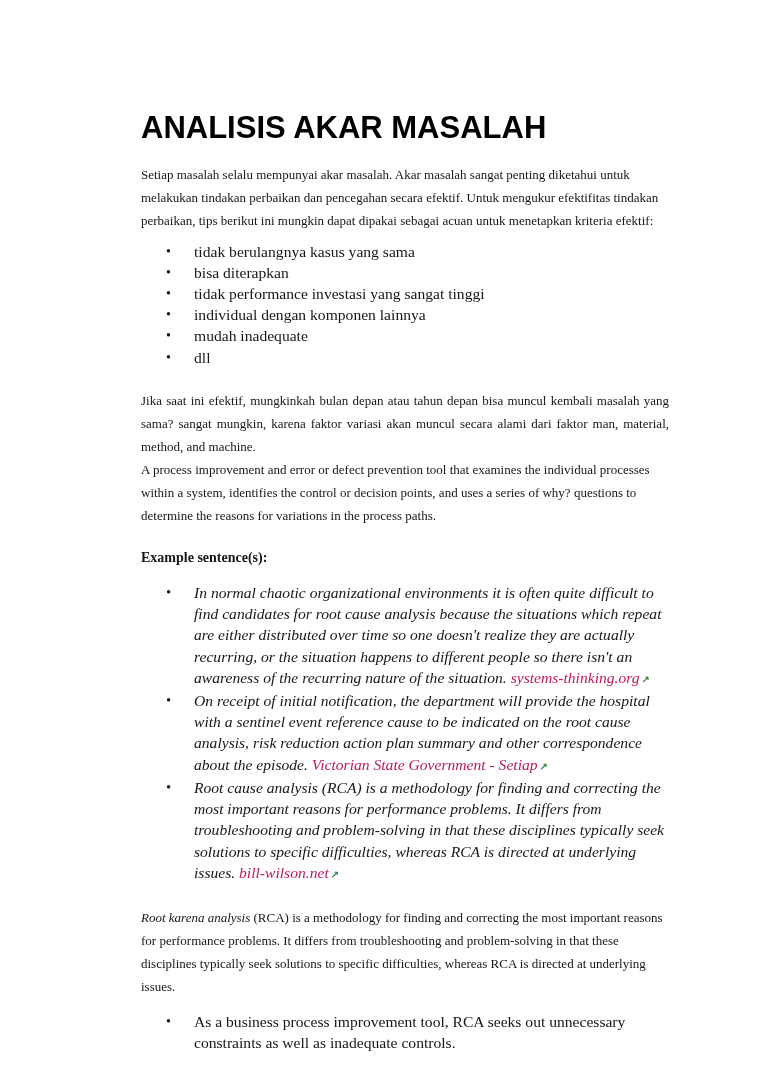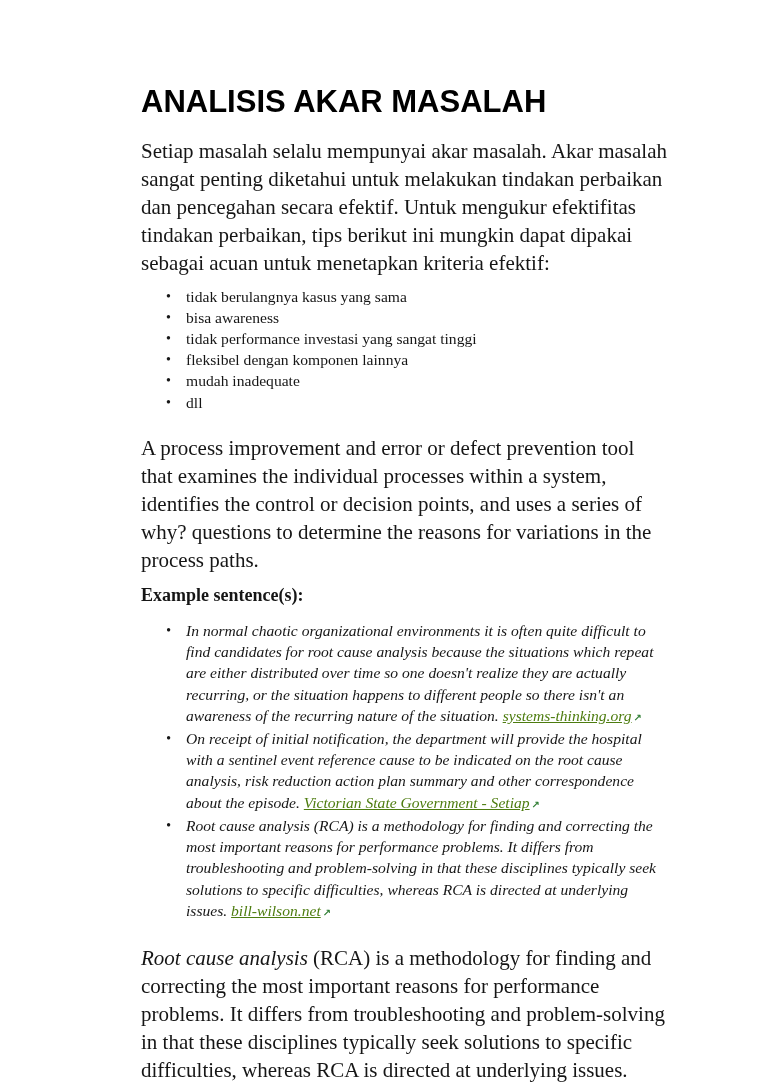--- a/index.html
+++ b/index.html
@@ -8,64 +8,63 @@
     width: 768px;
     height: 1086px;
     overflow: hidden;
     font-family: "Liberation Serif", serif;
     color: #161616;
   }
   .page {
     width: 768px;
     height: 1086px;
     background: #ffffff;
-    padding: 84px 99px 0 141px;
+    padding: 110px 99px 0 141px;
   }
   h1.doc-title {
     font-family: "Liberation Sans", sans-serif;
     font-weight: 700;
     font-size: 31px;
     line-height: 1.15;
     color: #000000;
     letter-spacing: 0px;
     margin-bottom: 17px;
   }
   .body-text {
-    font-size: 21px;
-    line-height: 28px;
+    font-size: 13px;
+    line-height: 23px;
   }
   .intro { margin-bottom: 9px; }
   ul.bullets {
     list-style: none;
     margin-bottom: 21px;
   }
   ul.bullets li {
     display: flex;
     font-size: 15.6px;
     line-height: 21.2px;
   }
   ul.bullets .dot {
     flex: none;
     width: 20px;
     margin-left: 25px;
     font-size: 14px;
   }
-  ul.bullets .li-text { flex: 1; }
+  ul.bullets .li-text { flex: 1; margin-left: 8px; }
   .justify { text-align: justify; }
   .bold-heading {
     font-weight: 700;
-    font-size: 18px;
+    font-size: 14px;
     line-height: 21.2px;
-    margin: 11px 0 14px 0;
+    margin: 20px 0 14px 0;
   }
   .jika-block { margin-bottom: 0; }
   ul.example-list { font-style: italic; margin-bottom: 21px; }
   a.doc-link {
-    color: #4d7c0f;
-    text-decoration: underline;
+    color: #be185d;
     cursor: pointer;
   }
   .ext-icon {
     color: #2e7d32;
     font-family: "DejaVu Sans", sans-serif;
     font-style: normal;
     font-weight: 700;
     font-size: 10px;
     margin-left: 2px;
     vertical-align: baseline;
@@ -82,40 +81,41 @@
 
   <p class="body-text intro">Setiap masalah selalu mempunyai akar masalah. Akar masalah sangat penting diketahui untuk melakukan tindakan perbaikan dan pencegahan secara efektif. Untuk mengukur efektifitas tindakan perbaikan, tips berikut ini mungkin dapat dipakai sebagai acuan untuk menetapkan kriteria efektif:</p>
 
   <ul class="bullets">
     <li>
         <span class="dot">•</span>
         <span class="li-text">tidak berulangnya kasus yang sama</span>
       </li>
     <li>
         <span class="dot">•</span>
-        <span class="li-text">bisa awareness</span>
+        <span class="li-text">bisa diterapkan</span>
       </li>
     <li>
         <span class="dot">•</span>
         <span class="li-text">tidak performance investasi yang sangat tinggi</span>
       </li>
     <li>
         <span class="dot">•</span>
-        <span class="li-text">fleksibel dengan komponen lainnya</span>
+        <span class="li-text">individual dengan komponen lainnya</span>
       </li>
     <li>
         <span class="dot">•</span>
         <span class="li-text">mudah inadequate</span>
       </li>
     <li>
         <span class="dot">•</span>
         <span class="li-text">dll</span>
       </li>
   </ul>
 
+  <p class="body-text justify jika-block">Jika saat ini efektif, mungkinkah bulan depan atau tahun depan bisa muncul kembali masalah yang sama? sangat mungkin, karena faktor variasi akan muncul secara alami dari faktor man, material, method, and machine.</p>
   <p class="body-text">A process improvement and error or defect prevention tool that examines the individual processes within a system, identifies the control or decision points, and uses a series of why? questions to determine the reasons for variations in the process paths.</p>
 
   <p class="bold-heading">Example sentence(s):</p>
 
   <ul class="bullets example-list">
     <li>
       <span class="dot">•</span>
       <span class="li-text"><span>In normal chaotic organizational environments it is often quite difficult to find candidates for root cause analysis because the situations which repeat are either distributed over time so one doesn't realize they are actually recurring, or the situation happens to different people so there isn't an awareness of the recurring nature of the situation.</span>
         <a class="doc-link">systems-thinking.org</a><span class="ext-icon">↗</span></span>
     </li>
@@ -124,21 +124,21 @@
       <span class="li-text"><span>On receipt of initial notification, the department will provide the hospital with a sentinel event reference cause to be indicated on the root cause analysis, risk reduction action plan summary and other correspondence about the episode.</span>
         <a class="doc-link">Victorian State Government - Setiap</a><span class="ext-icon">↗</span></span>
     </li>
     <li>
       <span class="dot">•</span>
       <span class="li-text"><span>Root cause analysis (RCA) is a methodology for finding and correcting the most important reasons for performance problems. It differs from troubleshooting and problem-solving in that these disciplines typically seek solutions to specific difficulties, whereas RCA is directed at underlying issues.</span>
         <a class="doc-link">bill-wilson.net</a><span class="ext-icon">↗</span></span>
     </li>
   </ul>
 
-  <p class="body-text rca-para"><i>Root cause analysis</i><span> (RCA) is a methodology for finding and correcting the most important reasons for performance problems. It differs from troubleshooting and problem-solving in that these disciplines typically seek solutions to specific difficulties, whereas RCA is directed at underlying issues.</span></p>
+  <p class="body-text rca-para"><i>Root karena analysis</i><span> (RCA) is a methodology for finding and correcting the most important reasons for performance problems. It differs from troubleshooting and problem-solving in that these disciplines typically seek solutions to specific difficulties, whereas RCA is directed at underlying issues.</span></p>
 
   <ul class="bullets last-list">
     <li>
         <span class="dot">•</span>
         <span class="li-text">As a business process improvement tool, RCA seeks out unnecessary constraints as well as inadequate controls.</span>
       </li>
   </ul>
 
 </div>
 

